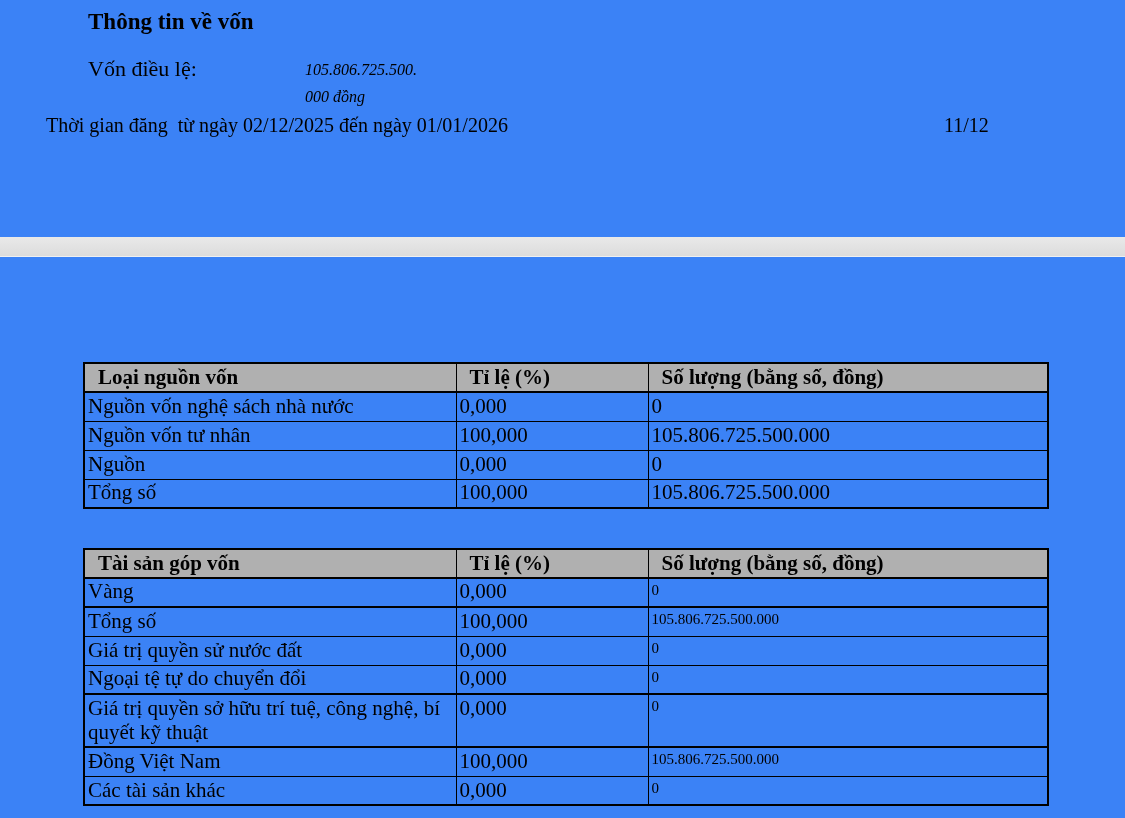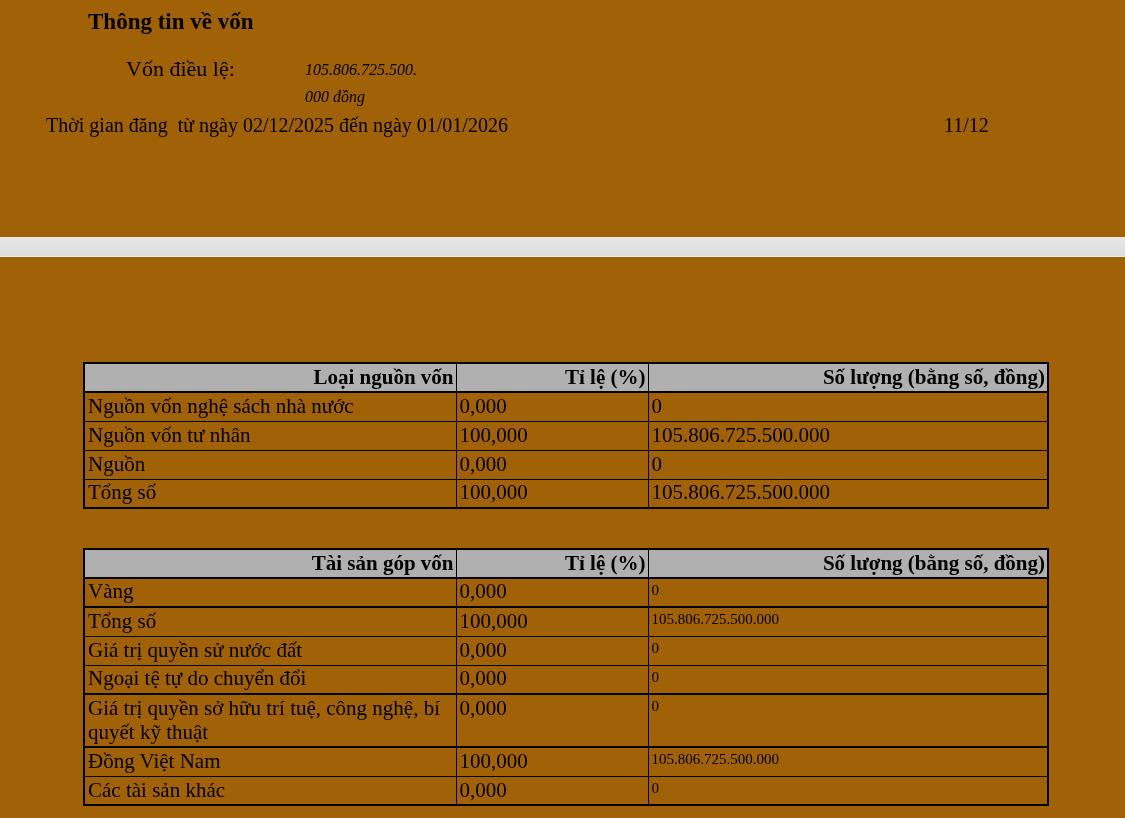--- a/index.html
+++ b/index.html
@@ -4,39 +4,39 @@
 <style>
   :root{
     --header-bg:#b0b0b0;
     --border:#000000;
     --strip-top:#e9e9e9;
     --strip-bottom:#dcdcdc;
   }
   *{box-sizing:border-box;}
   html,body{margin:0;padding:0;background:#ffffff;}
   body{font-family:"Liberation Serif","DejaVu Serif",serif;color:#000;}
-  .page{position:relative;width:1125px;height:818px;background:#a16207;overflow:hidden;}
+  .page{position:relative;width:1125px;height:818px;background:#3b82f6;overflow:hidden;}
 
   .doc-title{position:absolute;left:88px;top:9px;margin:0;font-size:23px;font-weight:bold;}
-  .charter-label{position:absolute;left:88px;top:56px;font-size:22px;margin-left:38px;}
+  .charter-label{position:absolute;left:88px;top:56px;font-size:22px;}
   .charter-value{position:absolute;left:305px;top:56px;font-size:16px;font-style:italic;line-height:27px;}
   .meta-line{position:absolute;left:46px;top:114px;font-size:20px;white-space:pre;}
   .page-indicator{position:absolute;left:944px;top:114px;font-size:20px;}
 
   .divider-strip{position:absolute;left:0;top:237px;width:1125px;height:20px;
     background:linear-gradient(to bottom,var(--strip-top),var(--strip-bottom));
     border-bottom:1px solid #f0f0f0;}
 
   table.cap-table{position:absolute;left:83px;width:964px;border-collapse:collapse;
     table-layout:fixed;border:2px solid var(--border);}
   #table-1{top:362px;}
   #table-2{top:548px;}
   .cap-table th,.cap-table td{border:1px solid var(--border);font-size:21px;overflow:hidden;}
-  .cap-table th{background:var(--header-bg);font-weight:bold;text-align:right;
-    vertical-align:middle;height:28px;border-bottom-width:2px;padding:0 2px;}
+  .cap-table th{background:var(--header-bg);font-weight:bold;text-align:left;
+    vertical-align:middle;height:28px;border-bottom-width:2px;padding:0 13px;}
   .cap-table tr{height:29px;}
   .cap-table tr.row-tall{height:45px;}
   .cap-table td{vertical-align:bottom;padding:0 4px 2px 3px;line-height:1.12;}
   .cap-table td.num{text-align:left;}
   .cap-table td.small{font-size:15px;vertical-align:top;padding-top:3px;}
   .cap-table td.vtop{vertical-align:top;padding-top:2px;}
   .cap-table tr.thick-bottom td{border-bottom-width:2px;}
 </style>
 </head>
 <body>

